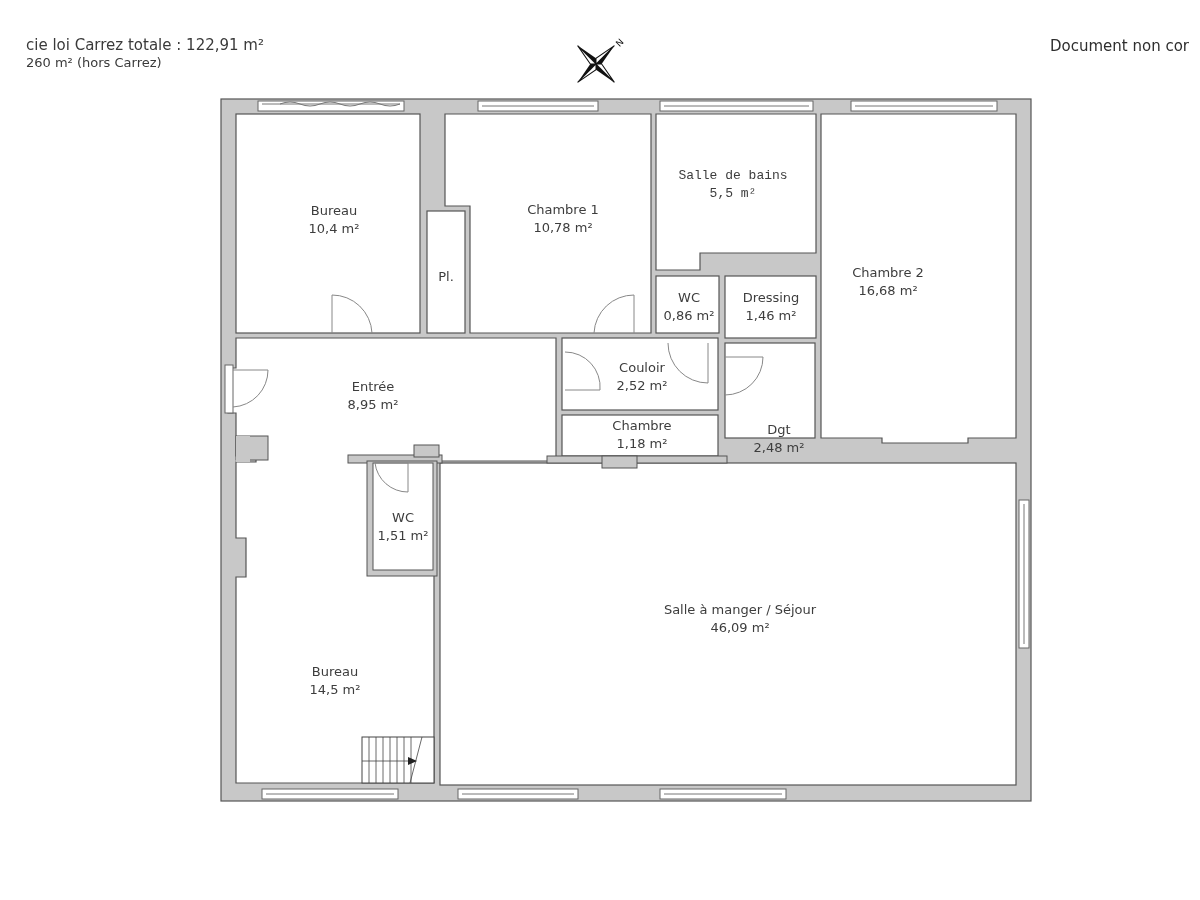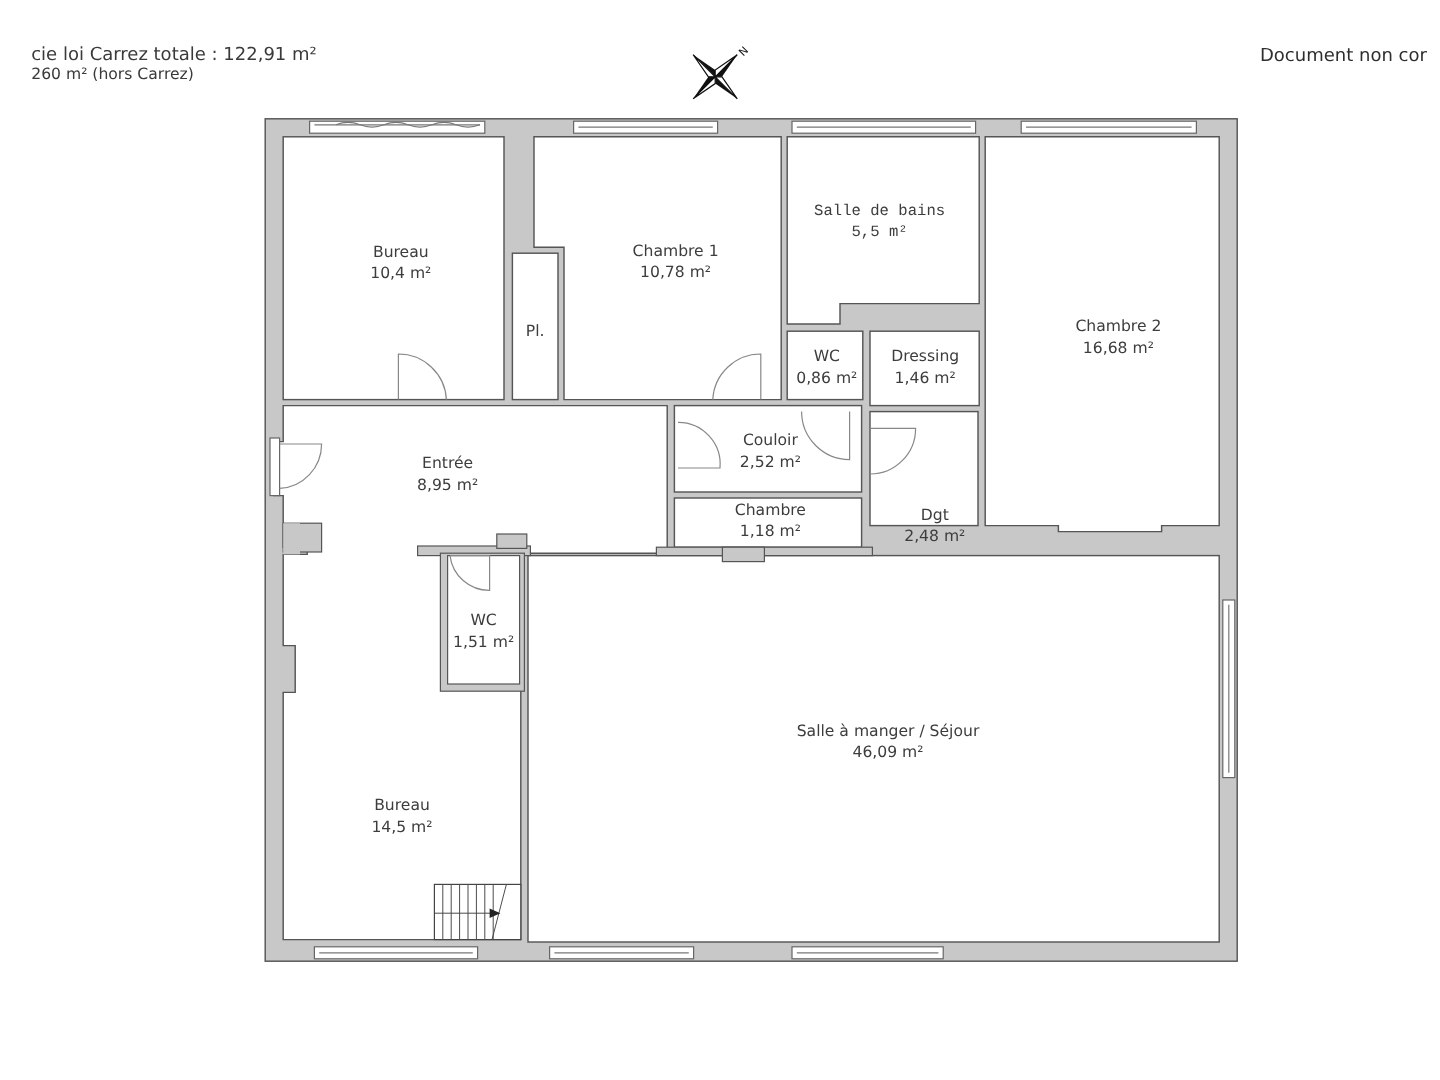--- a/index.html
+++ b/index.html
@@ -154,21 +154,21 @@
   <span class="area">5,5 m²</span>
 </div>
 <div class="room" style="left:689px; top:307px;">
   <span class="name">WC</span>
   <span class="area">0,86 m²</span>
 </div>
 <div class="room" style="left:771px; top:307px;">
   <span class="name">Dressing</span>
   <span class="area">1,46 m²</span>
 </div>
-<div class="room" style="left:932px; top:282px;">
+<div class="room" style="left:888px; top:282px;">
   <span class="name">Chambre 2</span>
   <span class="area">16,68 m²</span>
 </div>
 <div class="room" style="left:373px; top:396px;">
   <span class="name">Entrée</span>
   <span class="area">8,95 m²</span>
 </div>
 <div class="room" style="left:642px; top:377px;">
   <span class="name">Couloir</span>
   <span class="area">2,52 m²</span>

